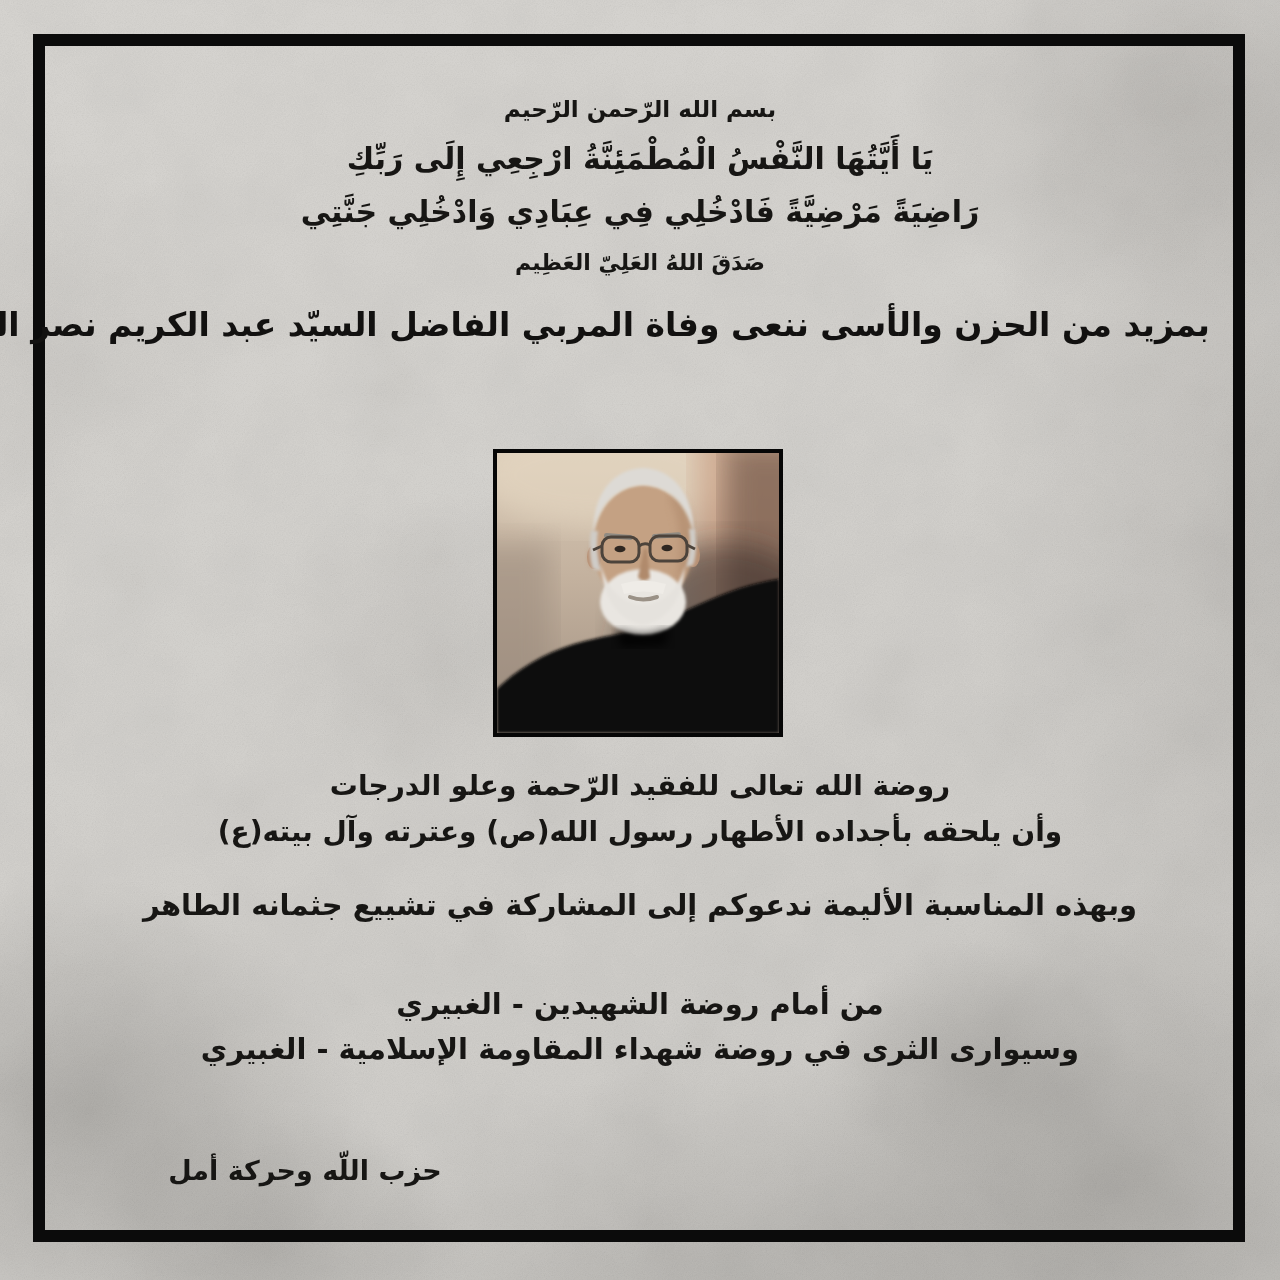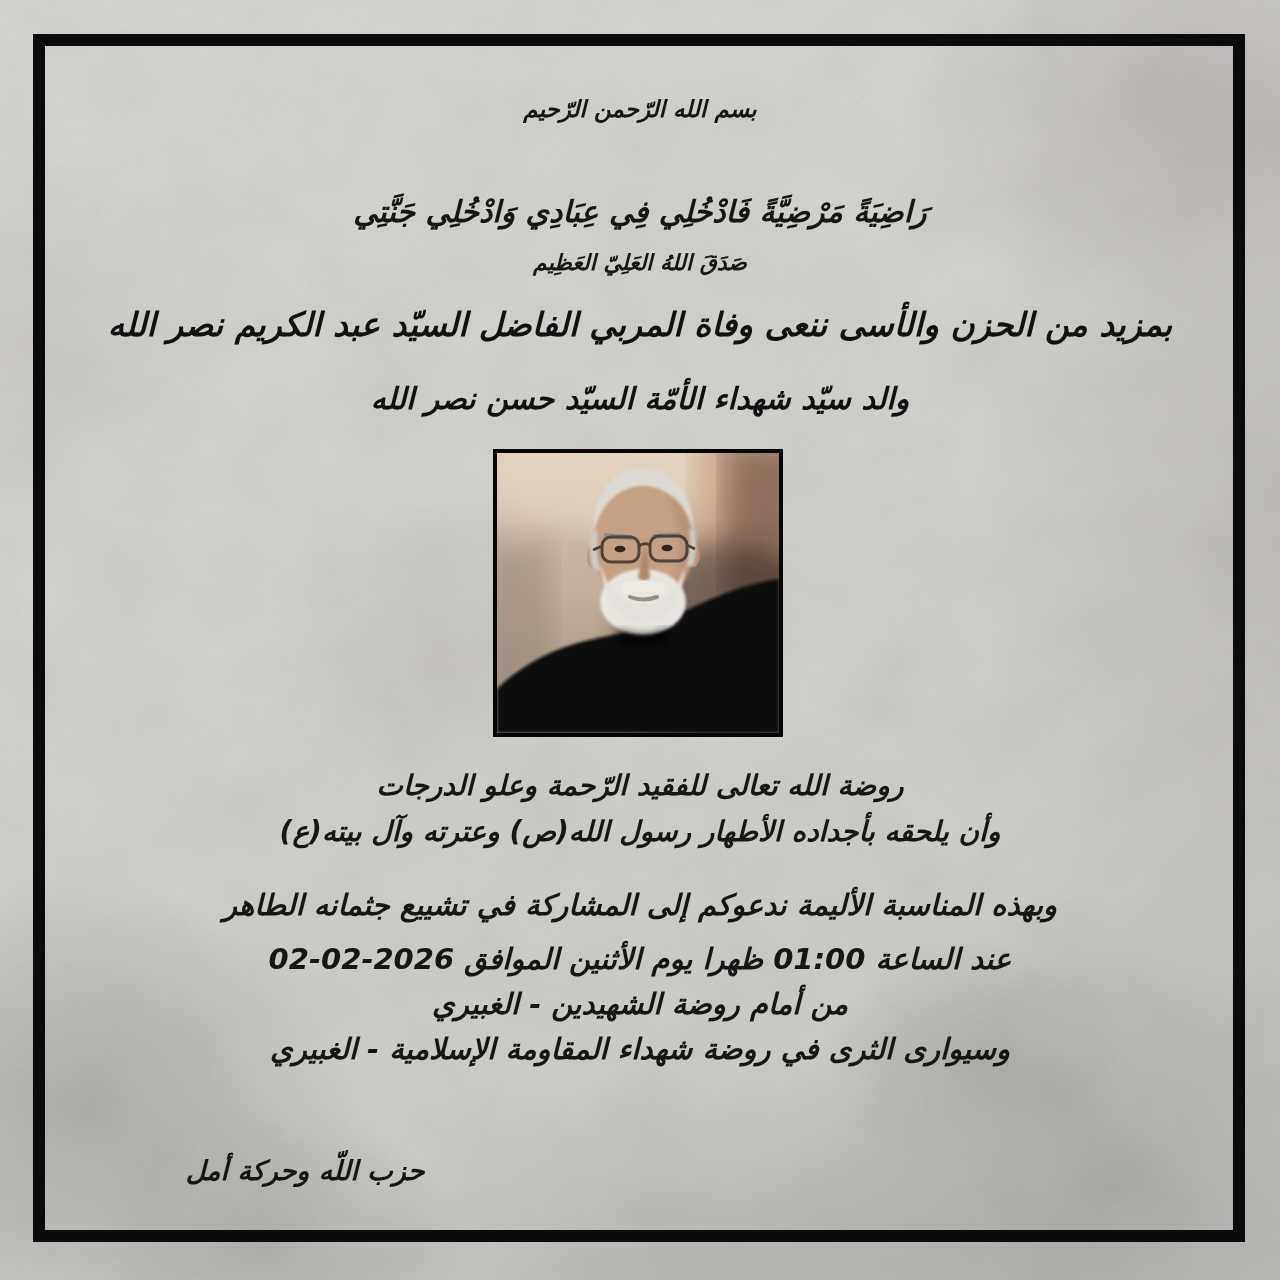--- a/index.html
+++ b/index.html
@@ -29,21 +29,21 @@
   .grain{position:absolute;inset:0;pointer-events:none;mix-blend-mode:multiply;}
   
   .frame{
     position:absolute;left:33px;top:34px;right:35px;bottom:38px;
     border:12px solid #0b0b0b;
     pointer-events:none;
   }
   .line{
     position:absolute;left:70px;right:70px;
     text-align:center;color:#171614;
-    font-weight:bold;white-space:nowrap;font-style:italic;
+    font-weight:bold;white-space:nowrap;
   }
   .basmala  {top:96px;  font-size:23px;}
   .verse1   {top:141px; font-size:30px;}
   .verse2   {top:194px; font-size:30px;}
   .sadaqa   {top:250px; font-size:22px;}
   .ann1     {top:305px; font-size:33px; letter-spacing:-1px; color:#121110;}
   .ann2     {top:381px; font-size:30px; letter-spacing:-1px; color:#121110;}
   .prayer1  {top:769px; font-size:28px;}
   .prayer2  {top:815px; font-size:28px;}
   .fun1     {top:888px; font-size:29px;}
@@ -80,25 +80,25 @@
           <feFuncA type="linear" slope="0.12" intercept="0"></feFuncA>
         </feComponentTransfer>
     </filter>
     <rect width="1280" height="1280" filter="url(#mottle)"></rect>
     <rect width="1280" height="1280" filter="url(#fineGrain)"></rect>
   </svg>
 
   <div class="frame"></div>
 
   <div class="line basmala">بسم الله الرّحمن الرّحيم</div>
+  <div class="line verse1">يَا أَيَّتُهَا النَّفْسُ الْمُطْمَئِنَّةُ ارْجِعِي إِلَى رَبِّكِ</div>
   <div class="line verse2">رَاضِيَةً مَرْضِيَّةً فَادْخُلِي فِي عِبَادِي وَادْخُلِي جَنَّتِي</div>
   <div class="line sadaqa">صَدَقَ اللهُ العَلِيّ العَظِيم</div>
 
   <div class="line ann1">بمزيد من الحزن والأسى ننعى وفاة المربي الفاضل السيّد عبد الكريم نصر الله</div>
-  <div class="line ann2">والد سيّد شهداء الأمّة السيّد حسن نصر الله</div>
 
   <div class="photo">
     <svg viewBox="0 0 282 280" width="282" height="280" aria-hidden="true">
       <defs>
         <linearGradient id="pbg" x1="0" y1="0" x2="0" y2="1">
           <stop offset="0" stop-color="#d8c9b6"></stop>
           <stop offset="0.45" stop-color="#c3b19e"></stop>
           <stop offset="1" stop-color="#a09081"></stop>
         </linearGradient>
         <filter id="b16">
@@ -151,19 +151,18 @@
       <path d="M133,144 Q146,149 160,144" stroke="#9a9186" stroke-width="4" fill="none" stroke-linecap="round"></path>
 
       <path d="M120,176 C136,184 158,184 172,174 L168,192 L124,194 Z" fill="#000000" opacity="0.8" filter="url(#b6)"></path>
     </svg>
   </div>
 
   <div class="line prayer1">روضة الله تعالى للفقيد الرّحمة وعلو الدرجات</div>
   <div class="line prayer2">وأن يلحقه بأجداده الأطهار رسول الله(ص) وعترته وآل بيته(ع)</div>
 
   <div class="line fun1">وبهذه المناسبة الأليمة ندعوكم إلى المشاركة في تشييع جثمانه الطاهر</div>
-  <div class="line fun2">عند الساعة 01:00 ظهرا يوم الأثنين الموافق 2026-02-02</div>
   <div class="line fun3">من أمام روضة الشهيدين - الغبيري</div>
   <div class="line fun4">وسيوارى الثرى في روضة شهداء المقاومة الإسلامية - الغبيري</div>
 
   <div class="line footer2">حزب اللّه وحركة أمل</div>
 
 </div>
 
 </body></html>

